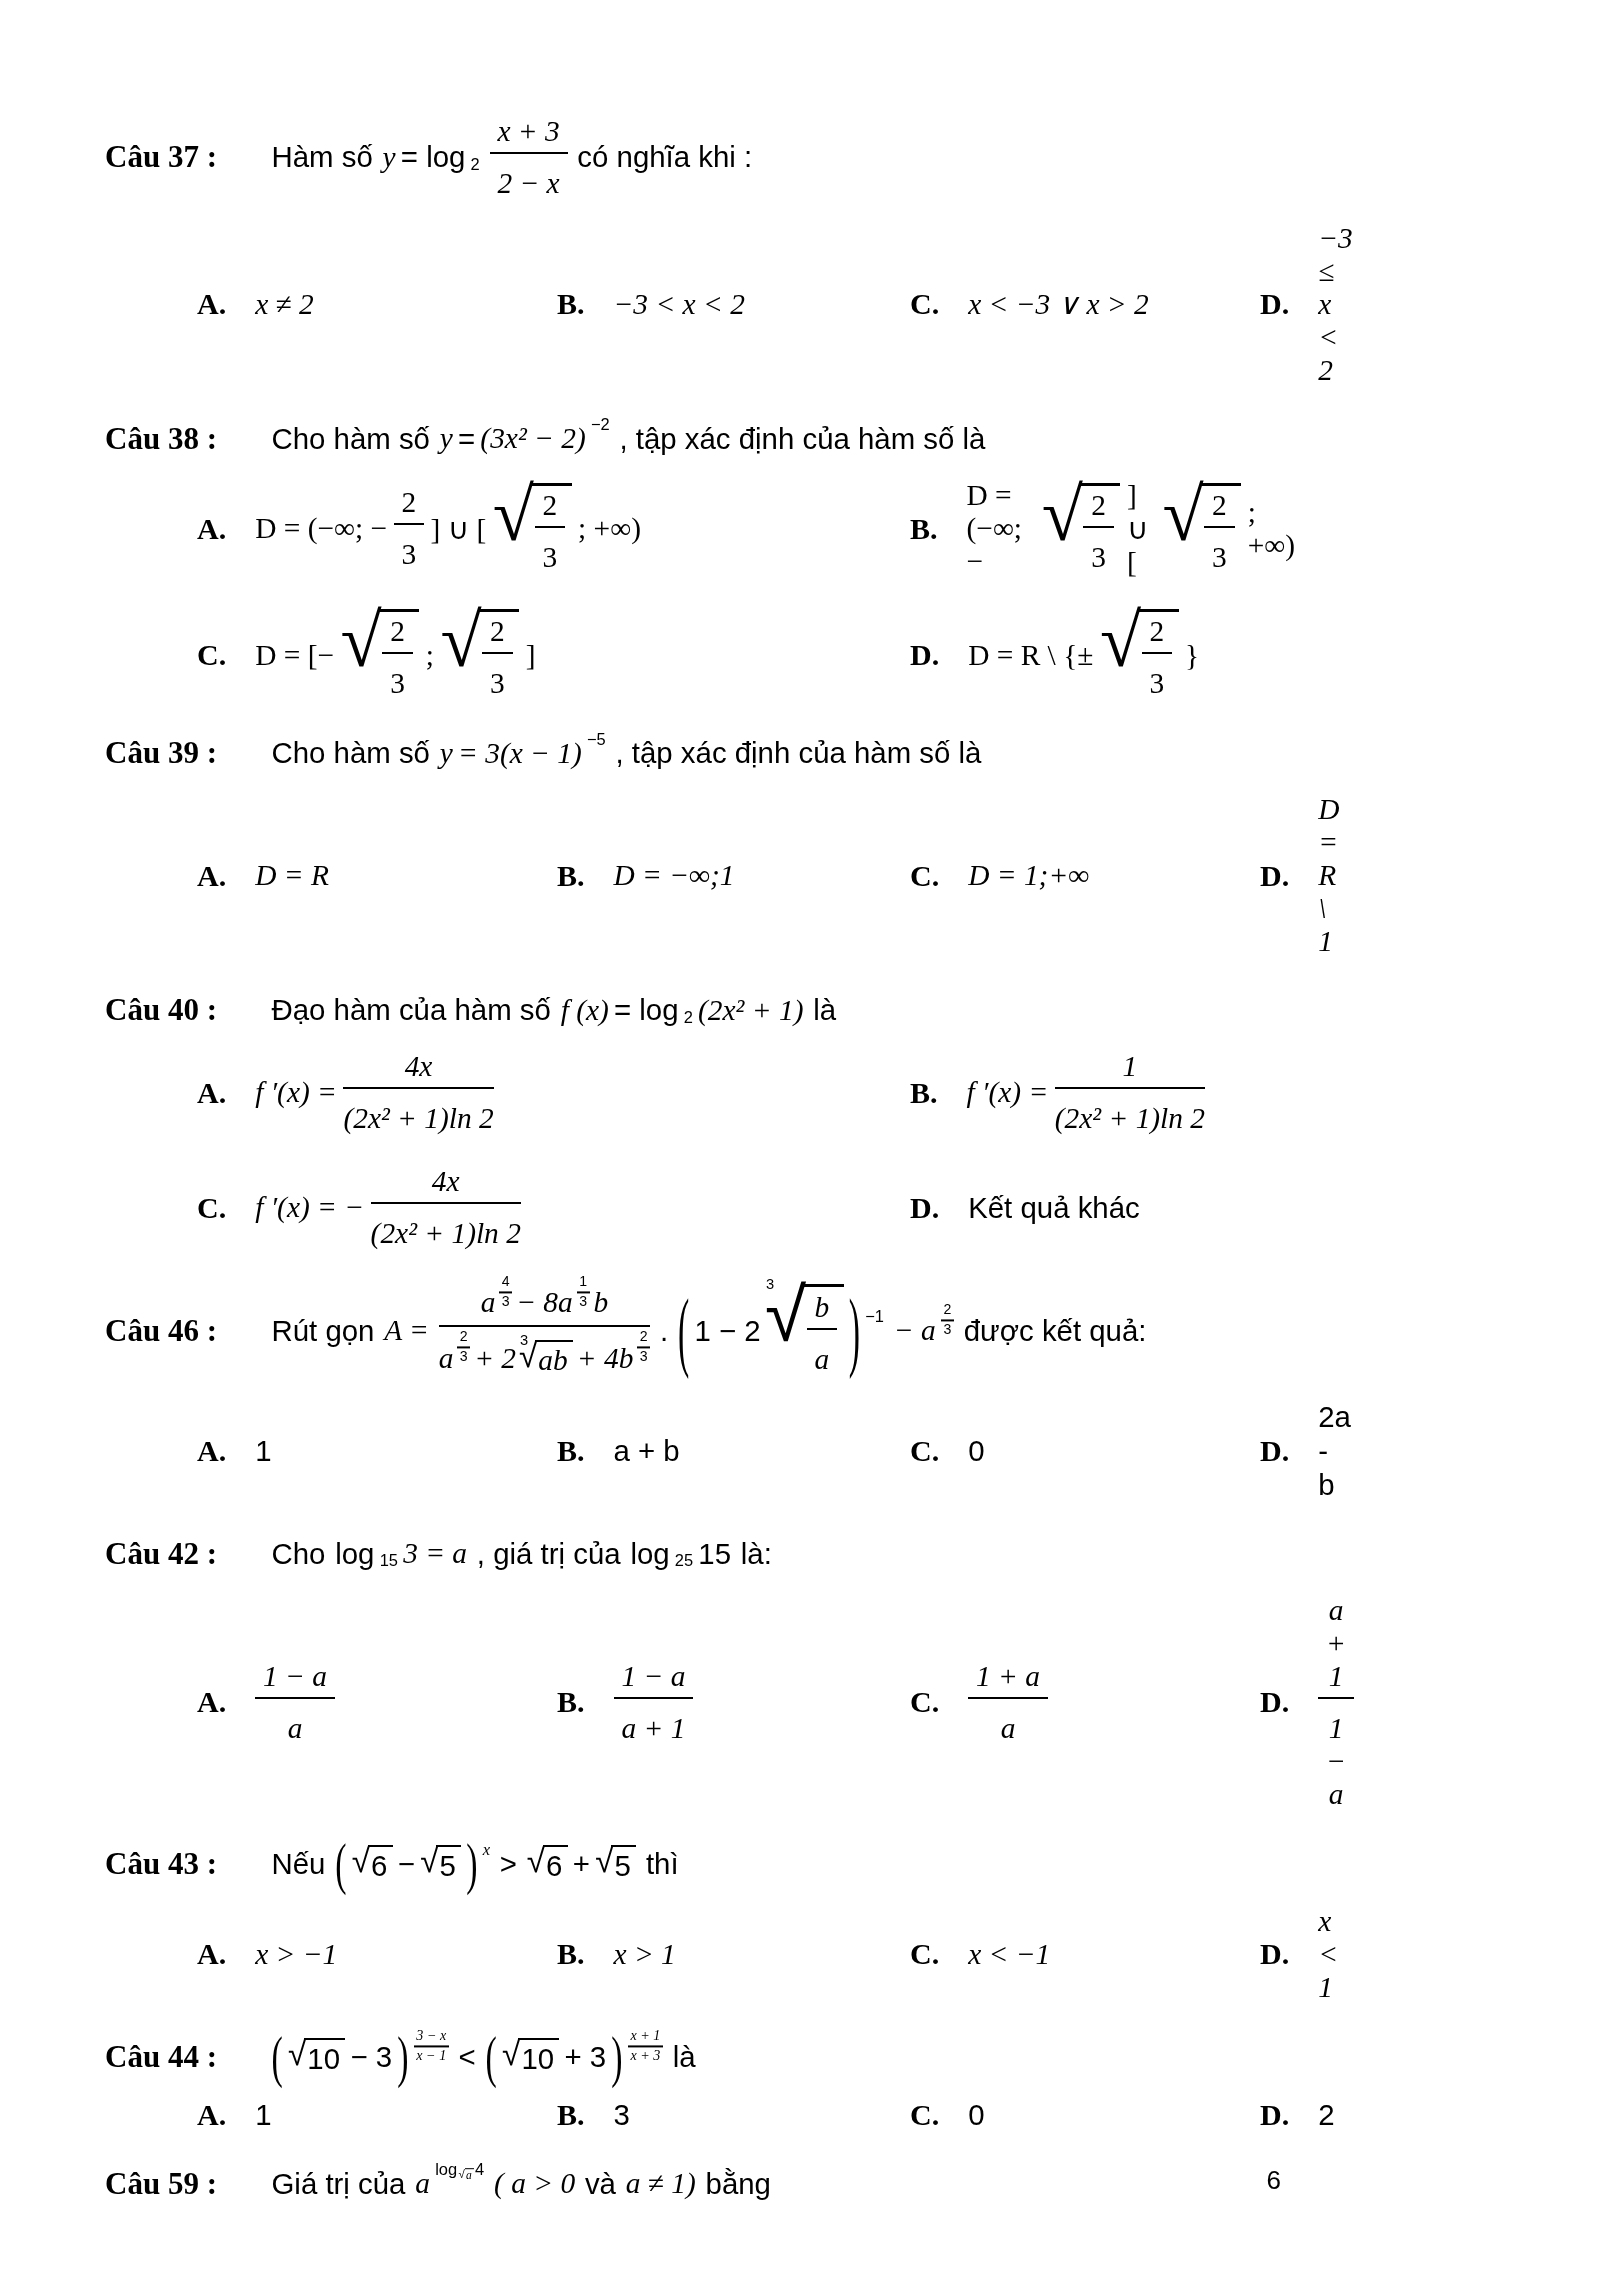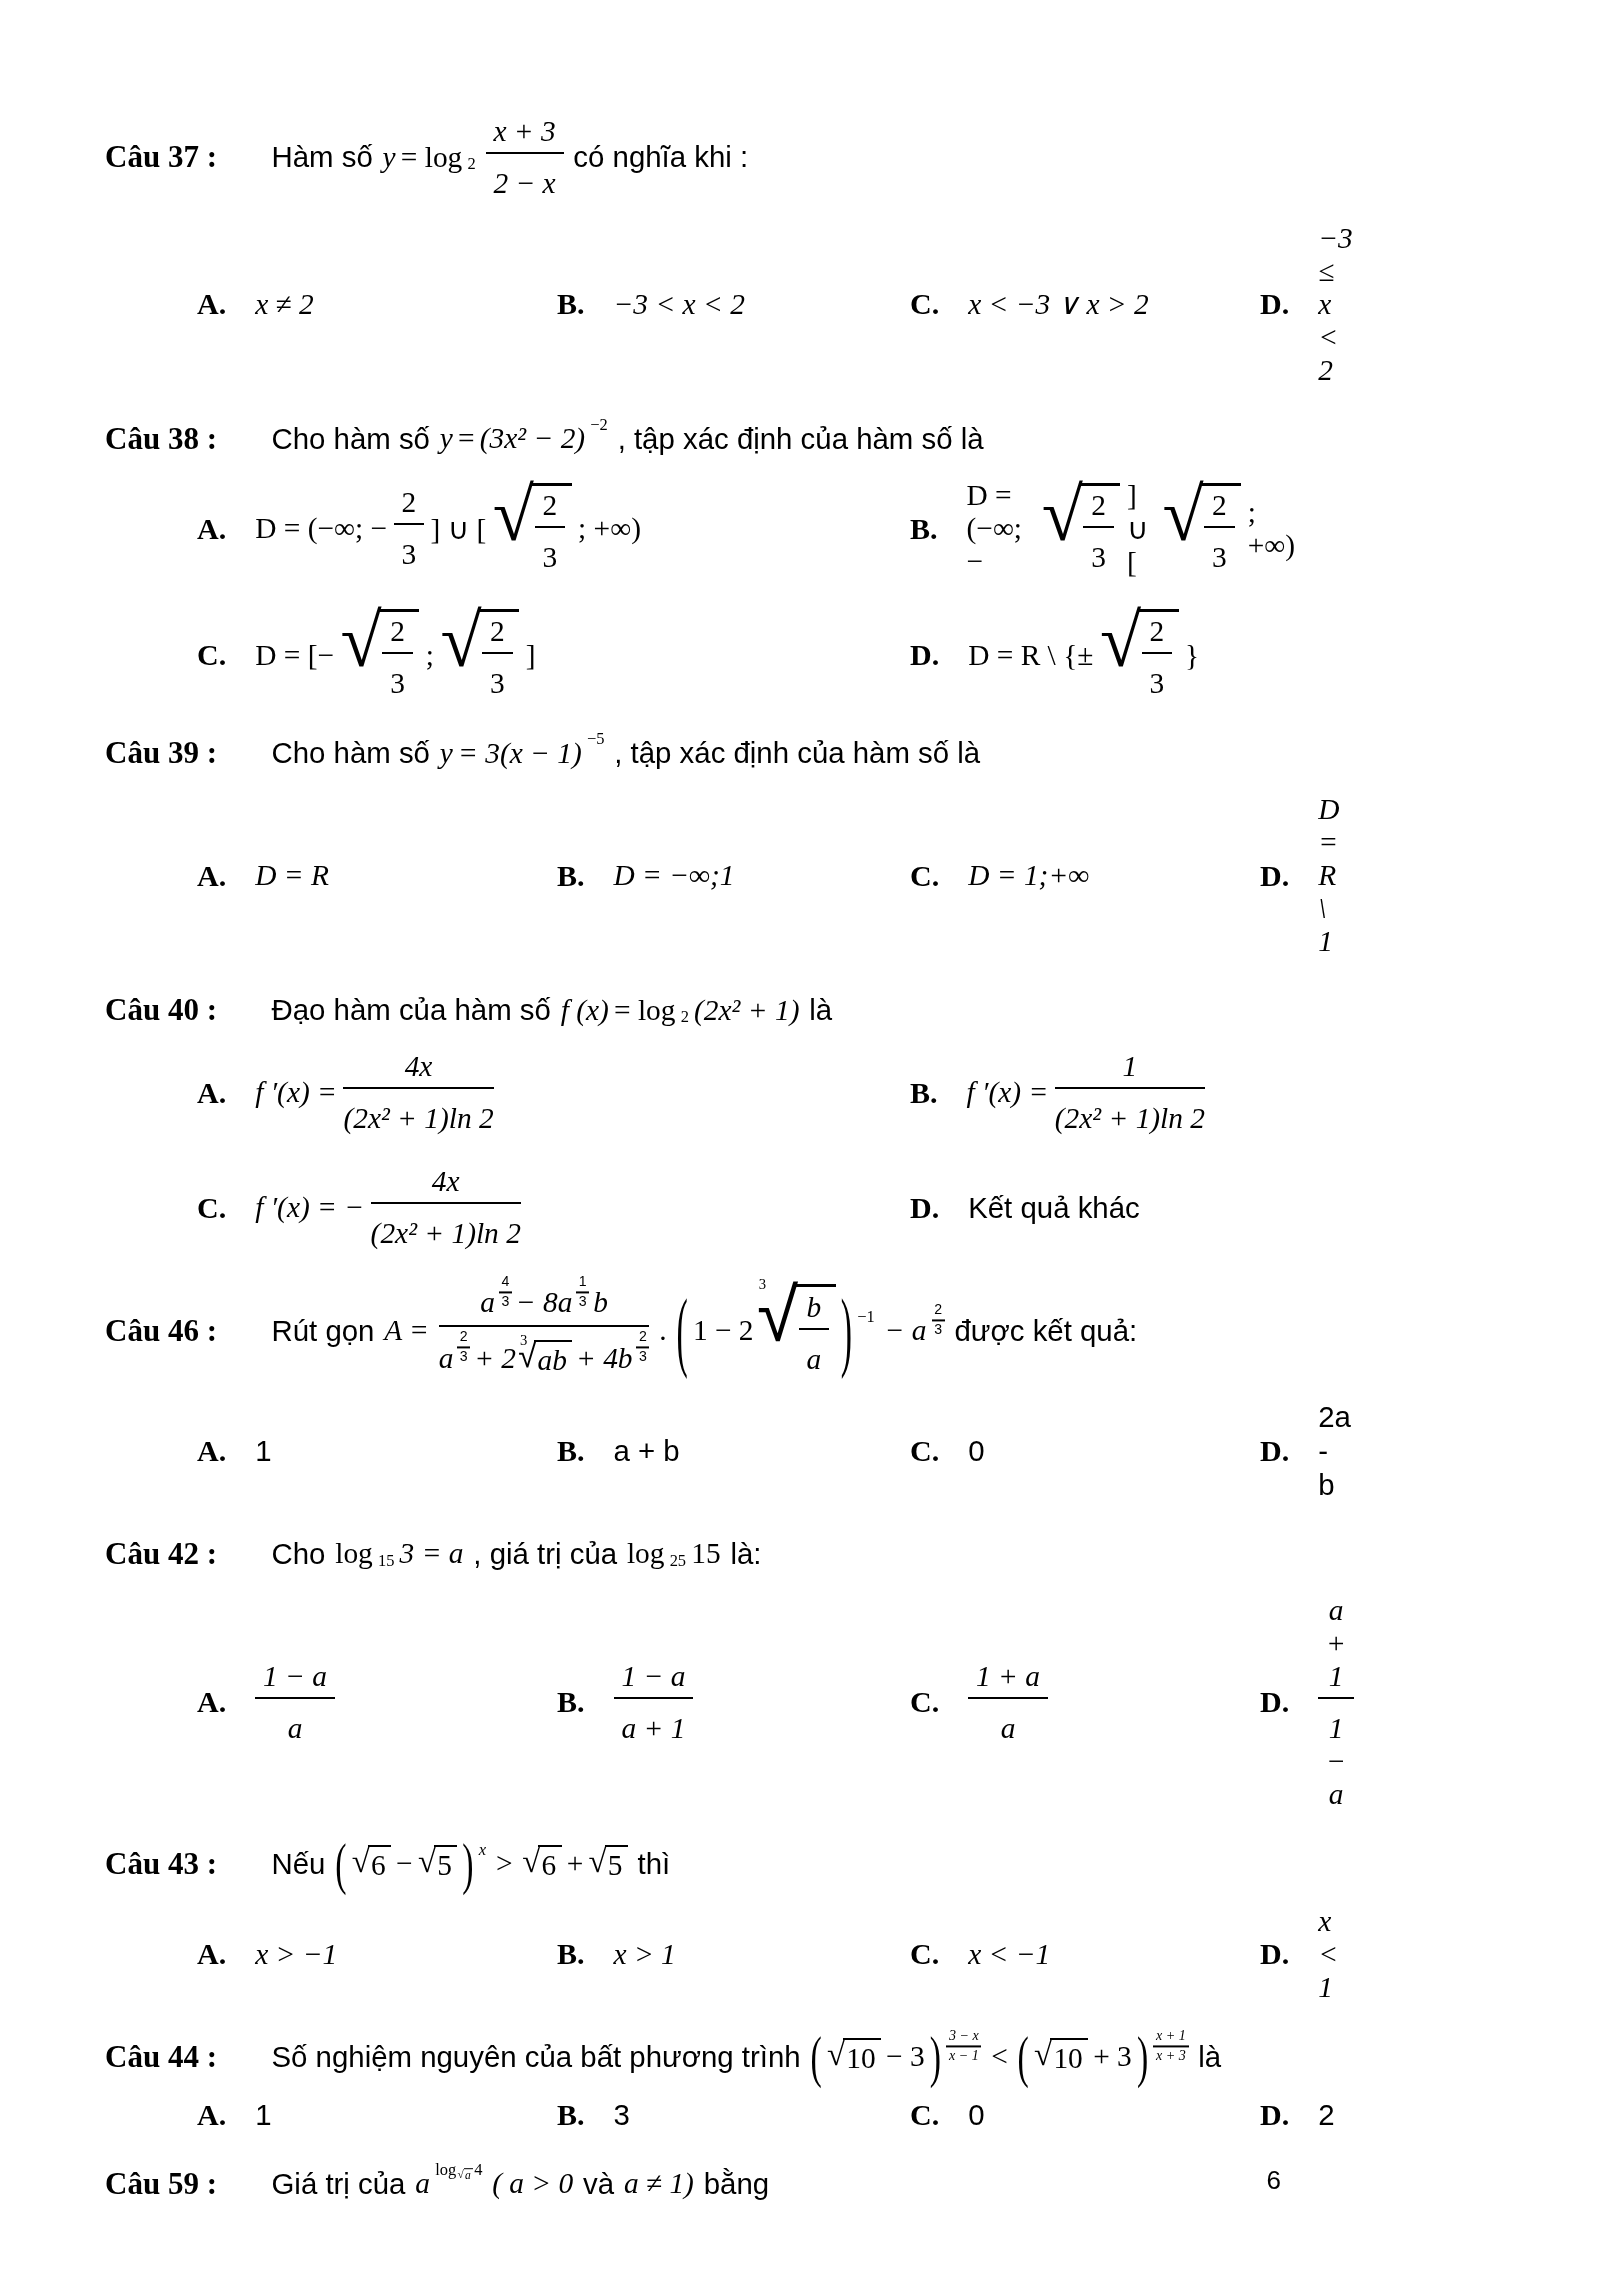--- a/index.html
+++ b/index.html
@@ -17,21 +17,21 @@
     flex: 0 0 139px; font-family: "Liberation Serif", serif;
     font-weight: 700; font-size: 31px; white-space: nowrap; align-self: center;
   }
   .qbody {
     display: flex; align-items: center; flex-wrap: wrap;
     column-gap: 9.8px; row-gap: 5.2px; font-size: 29.4px;
     font-family: "Liberation Sans", sans-serif;
   }
   .txt { font-family: "Liberation Sans", sans-serif; }
   .mi { font-family: "Liberation Serif", serif; font-style: italic; }
-  .mr { font-family: Liberation Serif, serif; font-style: normal; }
+  .mr { font-family: Liberation Sans, sans-serif; font-style: normal; }
   .grp { display: inline-flex; align-items: center; column-gap: 5.2px; }
   .answers { display: grid; margin-left: 92px; row-gap: 30px; align-items: center; font-size: 29.4px; }
   .cols4 { grid-template-columns: 360px 353px 350px auto; }
   .cols2 { grid-template-columns: 713px auto; }
   .answer { display: flex; align-items: center; gap: 29px; }
   .alabel { font-family: "Liberation Serif", serif; font-weight: 700; font-size: 30px; }
   .amath { display: inline-flex; align-items: center; column-gap: 6.5px; font-family: Liberation Serif, serif; font-style: italic; }
   .amath.up { font-style: normal; }
   .asans { font-family: Liberation Sans, sans-serif; font-style: normal; }
   .frac { display: inline-flex; flex-direction: column; text-align: center; }
@@ -472,21 +472,20 @@
             <span class="alabel">D.</span>
             <span class="amath">x &lt; 1</span>
           </div>
     </div>
   </section>
 
   <section class="question">
     <div class="qrow">
       <div class="qlabel">Câu 44 :</div>
       <div class="qbody">
-        <span class="txt">Số nghiệm nguyên của bất phương trình</span>
         <span class="grp">
           <span class="bp mr">(</span>
           <span class="sqrt mr">
                 <span class="sign">√</span>
                 <span class="body">10</span>
               </span>
           <span class="mr">− 3</span>
           <span class="bp mr">)</span>
               <span class="supfrac mi">
                 <span class="sfn">3 − x</span>

